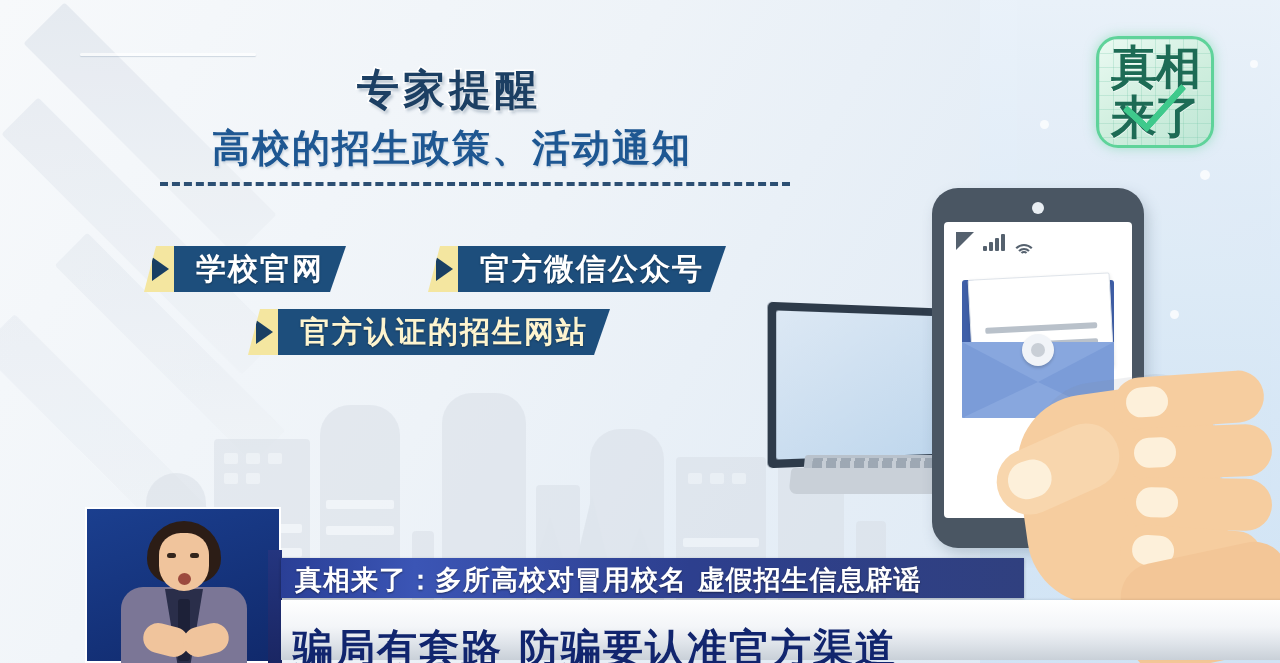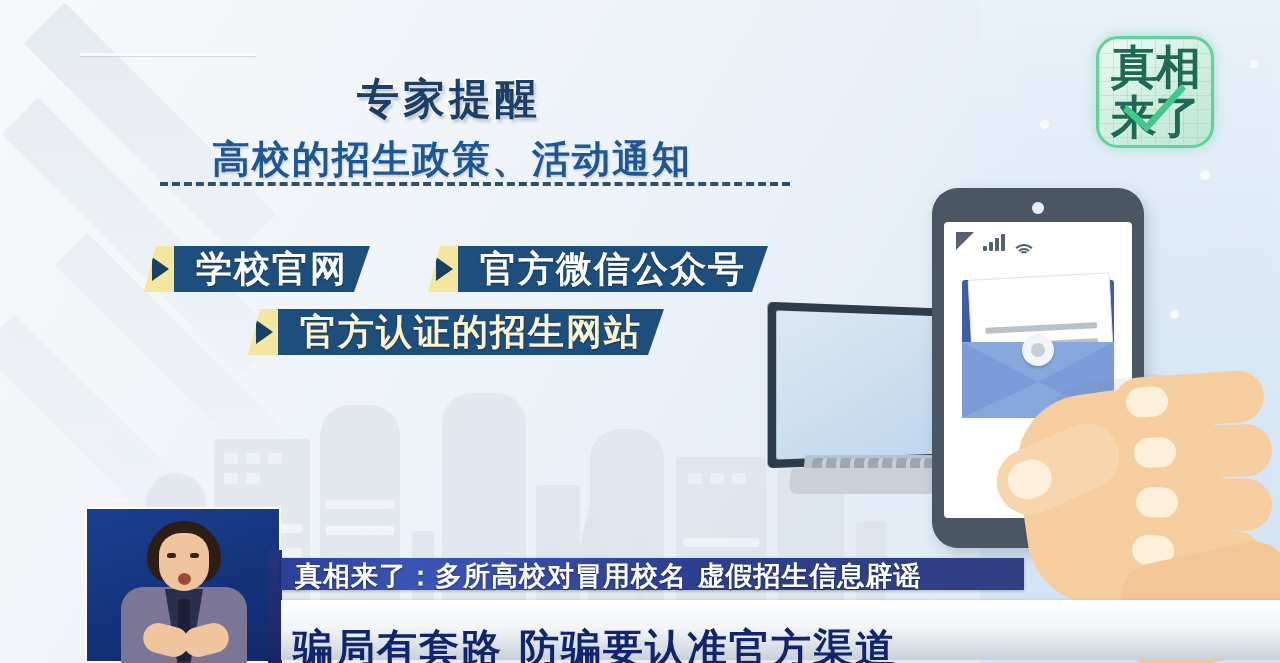--- a/index.html
+++ b/index.html
@@ -54,41 +54,41 @@
       line-height:50px;letter-spacing:-2px;text-align:center;padding-top:3px;
       font-family:"DejaVu Sans",sans-serif;text-shadow:0 1px 0 rgba(255,255,255,.7);}
   .show-logo .tick{position:absolute;left:26px;top:44px;width:52px;height:26px;
       border-left:7px solid #3fc98c;border-bottom:7px solid #3fc98c;
       transform:rotate(-48deg);border-radius:2px;}
 
   
   .h-expert{position:absolute;left:357px;top:62px;font-size:42px;font-weight:bold;
       color:#1c3f63;letter-spacing:4px;font-family:"DejaVu Sans",sans-serif;
       -webkit-text-stroke:3px #ffffff;paint-order:stroke fill;
-      text-shadow:2px 3px 3px rgba(120,140,160,.45);white-space:nowrap;margin-top:9px;}
-  .h-policy{position:absolute;left:212px;top:134px;font-size:38px;font-weight:bold;
+      text-shadow:2px 3px 3px rgba(120,140,160,.45);white-space:nowrap;}
+  .h-policy{position:absolute;left:212px;top:123px;font-size:38px;font-weight:bold;
       color:#1e5792;letter-spacing:2px;font-family:"DejaVu Sans",sans-serif;
       text-shadow:1px 2px 2px rgba(140,160,180,.35);white-space:nowrap;}
   .dashline{position:absolute;left:160px;top:182px;width:630px;height:0;
       border-top:4px dashed #2c4f73;}
   .h-only{position:absolute;left:393px;top:196px;font-size:31px;font-weight:bold;
       color:#214a72;letter-spacing:2px;font-family:"DejaVu Sans",sans-serif;
       text-shadow:1px 2px 2px rgba(140,160,180,.3);white-space:nowrap;}
 
   
   .banner{position:absolute;height:46px;display:flex;align-items:stretch;}
   .banner .tab{width:30px;background:#f4e6a0;position:relative;
       clip-path:polygon(12px 0,100% 0,100% 100%,0 100%);}
   .banner .tab .arrow{position:absolute;left:8px;top:11px;width:0;height:0;
       border-top:12px solid transparent;border-bottom:12px solid transparent;
       border-left:17px solid #193f63;}
   .banner .body{background:#1d4e7c;padding:0 22px;display:flex;align-items:center;
       clip-path:polygon(0 0,100% 0,calc(100% - 16px) 100%,0 100%);
       box-shadow:2px 3px 5px rgba(110,130,150,.35);}
-  .banner .body span{font-size:36px;font-weight:bold;color:#ffffff;letter-spacing:2px;
+  .banner .body span{font-size:30px;font-weight:bold;color:#ffffff;letter-spacing:2px;
       font-family:"DejaVu Sans",sans-serif;white-space:nowrap;
       text-shadow:0 1px 2px rgba(0,0,0,.35);}
   .banner.gold .body span{color:#fdf4cf;}
 
   #banner-school{left:144px;top:246px;}
   #banner-wechat{left:428px;top:246px;}
   #banner-site{left:248px;top:309px;}
   #banner-exam{left:248px;top:374px;}
 
   .h-publish{position:absolute;left:398px;top:446px;font-size:46px;font-weight:bold;
@@ -160,23 +160,23 @@
   .ip-eye{position:absolute;top:20px;width:9px;height:5px;background:#33251c;border-radius:3px;}
   .ip-mouth{position:absolute;left:19px;top:40px;width:13px;height:12px;background:#9c4a3e;border-radius:50%;}
   .ip-body{position:absolute;left:36px;top:80px;width:126px;height:86px;background:#7b7696;border-radius:22px 22px 0 0;}
   .ip-shirt{position:absolute;left:80px;top:82px;width:38px;height:78px;background:#2a2e4a;
       clip-path:polygon(0 0,100% 0,66% 100%,34% 100%);}
   .ip-tie{position:absolute;left:93px;top:92px;width:12px;height:62px;background:#1d2138;border-radius:3px;}
   .ip-handL{position:absolute;left:58px;top:118px;width:46px;height:30px;background:#f0c49c;border-radius:16px;transform:rotate(14deg);}
   .ip-handR{position:absolute;left:98px;top:118px;width:46px;height:30px;background:#f0c49c;border-radius:16px;transform:rotate(-14deg);}
 
   
-  .strip-top{position:absolute;left:281px;top:558px;width:729px;height:32px;
+  .strip-top{position:absolute;left:281px;top:558px;width:729px;height:40px;
       background:linear-gradient(90deg,#2a3f96 0%,#3b55b5 18%,#2d3f8e 55%,#30407f 100%);
-      display:flex;align-items:flex-start;padding-left:14px;
+      display:flex;align-items:flex-end;padding-left:14px;
       box-shadow:0 1px 3px rgba(0,0,0,.25);}
   .strip-top span{font-size:27px;font-weight:bold;color:#ffffff;letter-spacing:1px;
       font-family:"DejaVu Sans",sans-serif;white-space:nowrap;text-shadow:0 1px 2px rgba(0,0,0,.45);}
   .strip-left{position:absolute;left:268px;top:550px;width:14px;height:113px;
       background:linear-gradient(180deg,#24357f,#1a2663);}
   .strip-bot{position:absolute;left:281px;top:600px;width:999px;height:60px;
       background:linear-gradient(180deg,#ffffff 0%,#f3f5f8 45%,#dfe4ea 72%,#c9d0d8 100%);
       display:flex;align-items:center;padding-left:12px;
       box-shadow:0 -1px 2px rgba(0,0,0,.08);}
   .strip-bot span{font-size:40px;font-weight:bold;color:#11256e;letter-spacing:2px;

